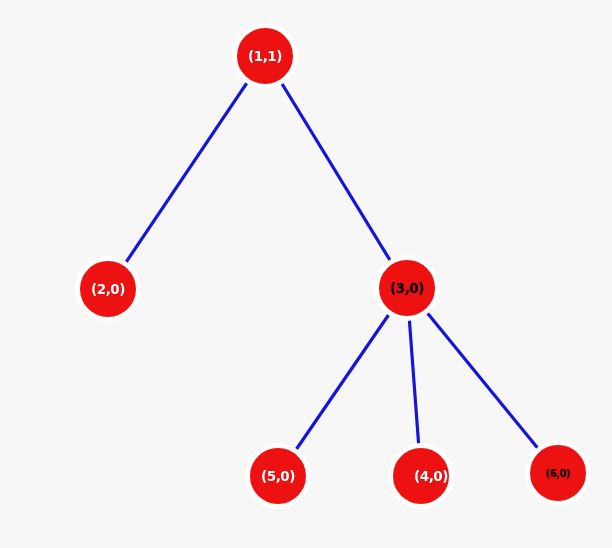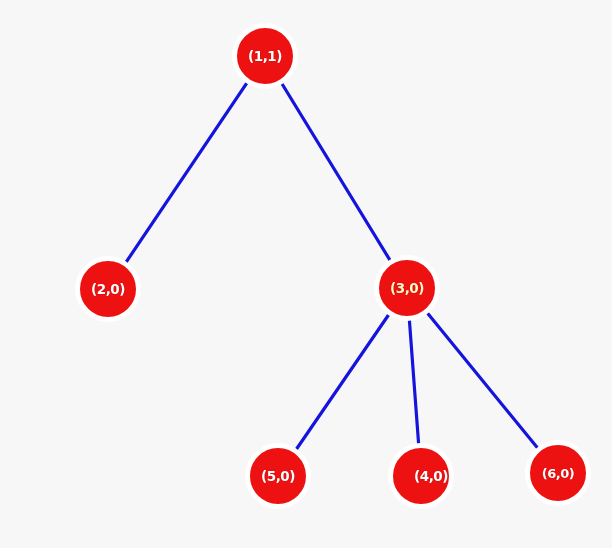--- a/index.html
+++ b/index.html
@@ -59,25 +59,25 @@
       <line x1="407" y1="288" x2="558" y2="473" stroke="#1414dd" stroke-width="3.2" stroke-linecap="round"></line>
     </svg>
   <div class="nodes-layer" id="nodes-layer">
       <div class="node" style="left: 265px; top: 56px; width: 56px; height: 56px; background: rgb(238, 17, 17); border: 5px solid rgb(255, 255, 255);">
         <span class="node-label" style="color: rgb(255, 255, 255); font-size: 13.5px;">(1,1)</span>
       </div>
       <div class="node" style="left: 108px; top: 289px; width: 56px; height: 56px; background: rgb(238, 17, 17); border: 5px solid rgb(255, 255, 255);">
         <span class="node-label" style="color: rgb(255, 255, 255); font-size: 13.5px;">(2,0)</span>
       </div>
       <div class="node" style="left: 407px; top: 288px; width: 56px; height: 56px; background: rgb(238, 17, 17); border: 5px solid rgb(255, 255, 255);">
-        <span class="node-label" style="color: #fef9c3; font-size: 13.5px;">(3,0)</span>
+        <span class="node-label" style="color: #000000; font-size: 13.5px;">(3,0)</span>
       </div>
       <div class="node" style="left: 278px; top: 476px; width: 56px; height: 56px; background: rgb(238, 17, 17); border: 5px solid rgb(255, 255, 255); text-align: center;">
         <span class="node-label" style="color: rgb(255, 255, 255); font-size: 13.5px;">(5,0)</span>
       </div>
       <div class="node" style="left: 421px; top: 476px; width: 56px; height: 56px; background: rgb(238, 17, 17); border: 5px solid rgb(255, 255, 255);">
         <span class="node-label" style="color: rgb(255, 255, 255); font-size: 13.5px; margin-left: 20px;">(4,0)</span>
       </div>
       <div class="node" style="left: 558px; top: 473px; width: 56px; height: 56px; background: rgb(238, 17, 17); border: 5px solid rgb(255, 255, 255);">
-        <span class="node-label" style="color: #ffffff; font-size: 13px;">(6,0)</span>
+        <span class="node-label" style="color: #000000; font-size: 10px;">(6,0)</span>
       </div>
     </div>
 </div>
 
 </body></html>

